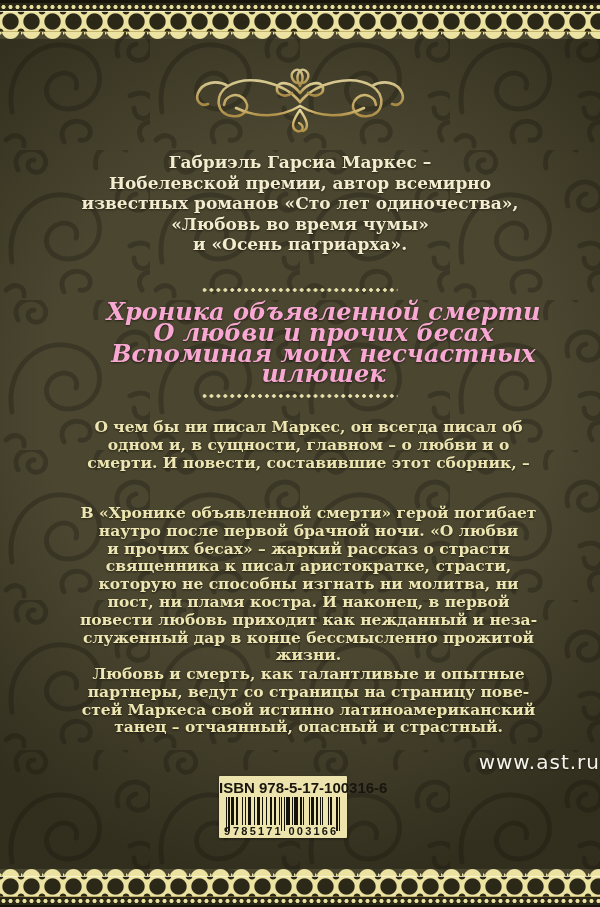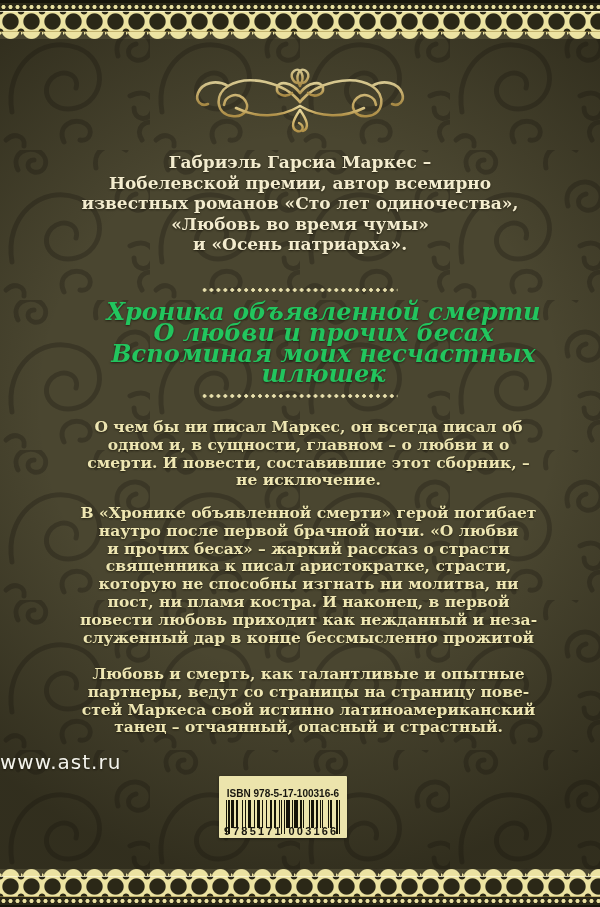--- a/index.html
+++ b/index.html
@@ -58,40 +58,40 @@
   .intro{top:152px;color:#f3ecce;font-size:17px;font-weight:bold;}
   .intro .textline{line-height:20.6px;}
   .sep{
     position:absolute;left:50%;transform:translateX(-50%);
     width:195px;height:4px;
     background-image:radial-gradient(circle at 2px 2px,#eae2ae 1.5px,rgba(0,0,0,0) 2.1px);
     background-size:6.95px 4px;
   }
   .sep1{top:288px;}
   .sep2{top:394px;}
-  .titles{top:302px;color:#22c55e;font-size:24px;font-weight:bold;font-style:italic;padding-left:47px;}
+  .titles{top:302px;color:#f9a8d4;font-size:24px;font-weight:bold;font-style:italic;padding-left:47px;}
   .titles .textline{line-height:20.8px;}
   .para{color:#eee6b2;font-size:15.5px;font-weight:bold;margin-left:17px;}
   .para .textline{line-height:17.8px;}
   .para1{top:418px;}
   .para2{top:504px;}
   .para3{top:665px;}
   .website{
-    top:750px;text-align:left;color:#f4f4ec;
+    top:750px;text-align:right;color:#f4f4ec;
     font-family:"DejaVu Sans", sans-serif;font-size:20px;letter-spacing:1px;
     text-shadow:0 1px 2px rgba(18,15,4,0.6);
   }
   
   .barcode{
     position:absolute;z-index:2;top:776px;left:219px;width:128px;height:62px;
     background:#ece4ac;border-radius:1px;box-shadow:0 1px 3px rgba(0,0,0,0.4);
   }
   .isbn{
-    margin-top:12px;text-align:center;color:#17150e;
-    font-family:"Liberation Sans", sans-serif;font-size:10px;font-weight:bold;
+    margin-top:3px;text-align:center;color:#17150e;
+    font-family:"Liberation Sans", sans-serif;font-size:15px;font-weight:bold;
     white-space:nowrap;
   }
   #barcode-svg{display:block;margin:1px auto 0 auto;}
   .bc-digits{
     position:absolute;bottom:1px;left:5px;right:3px;display:flex;
     font-family:"Liberation Sans", sans-serif;font-size:11px;font-weight:bold;color:#17150e;
   }
   .bc-lead{width:9px;}
   .bc-left,.bc-right{flex:1;text-align:left;letter-spacing:2.2px;}
 </style>
@@ -168,32 +168,32 @@
     <div class="textline">Вспоминая моих несчастных</div>
     <div class="textline">шлюшек</div>
   </div>
 
   <div class="sep sep2"></div>
 
   <div class="layer para para1">
     <div class="textline">О чем бы ни писал Маркес, он всегда писал об</div>
     <div class="textline">одном и, в сущности, главном – о любви и о</div>
     <div class="textline">смерти. И повести, составившие этот сборник, –</div>
-    <div class="textline">не исключение.</div>
   </div>
 
   <div class="layer para para2">
     <div class="textline">В «Хронике объявленной смерти» герой погибает</div>
     <div class="textline">наутро после первой брачной ночи. «О любви</div>
     <div class="textline">и прочих бесах» – жаркий рассказ о страсти</div>
     <div class="textline">священника к писал аристократке, страсти,</div>
     <div class="textline">которую не способны изгнать ни молитва, ни</div>
     <div class="textline">пост, ни пламя костра. И наконец, в первой</div>
     <div class="textline">повести любовь приходит как нежданный и неза-</div>
     <div class="textline">служенный дар в конце бессмысленно прожитой</div>
+    <div class="textline">жизни.</div>
   </div>
 
   <div class="layer para para3">
     <div class="textline">Любовь и смерть, как талантливые и опытные</div>
     <div class="textline">партнеры, ведут со страницы на страницу пове-</div>
     <div class="textline">стей Маркеса свой истинно латиноамериканский</div>
     <div class="textline">танец – отчаянный, опасный и страстный.</div>
   </div>
 
   <div class="layer website">www.ast.ru</div>

